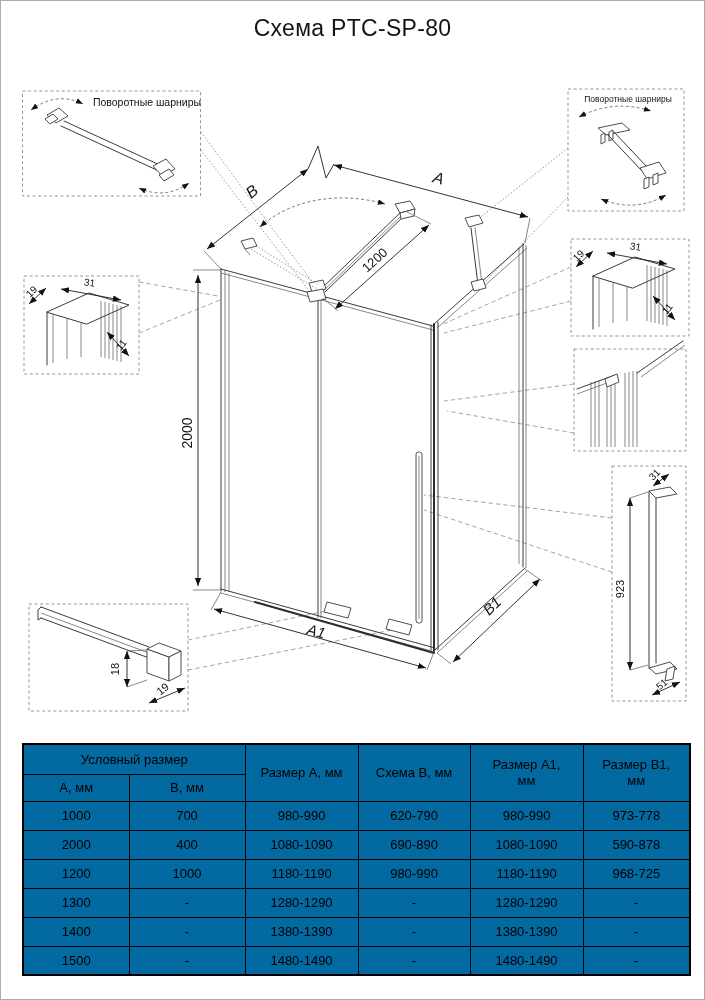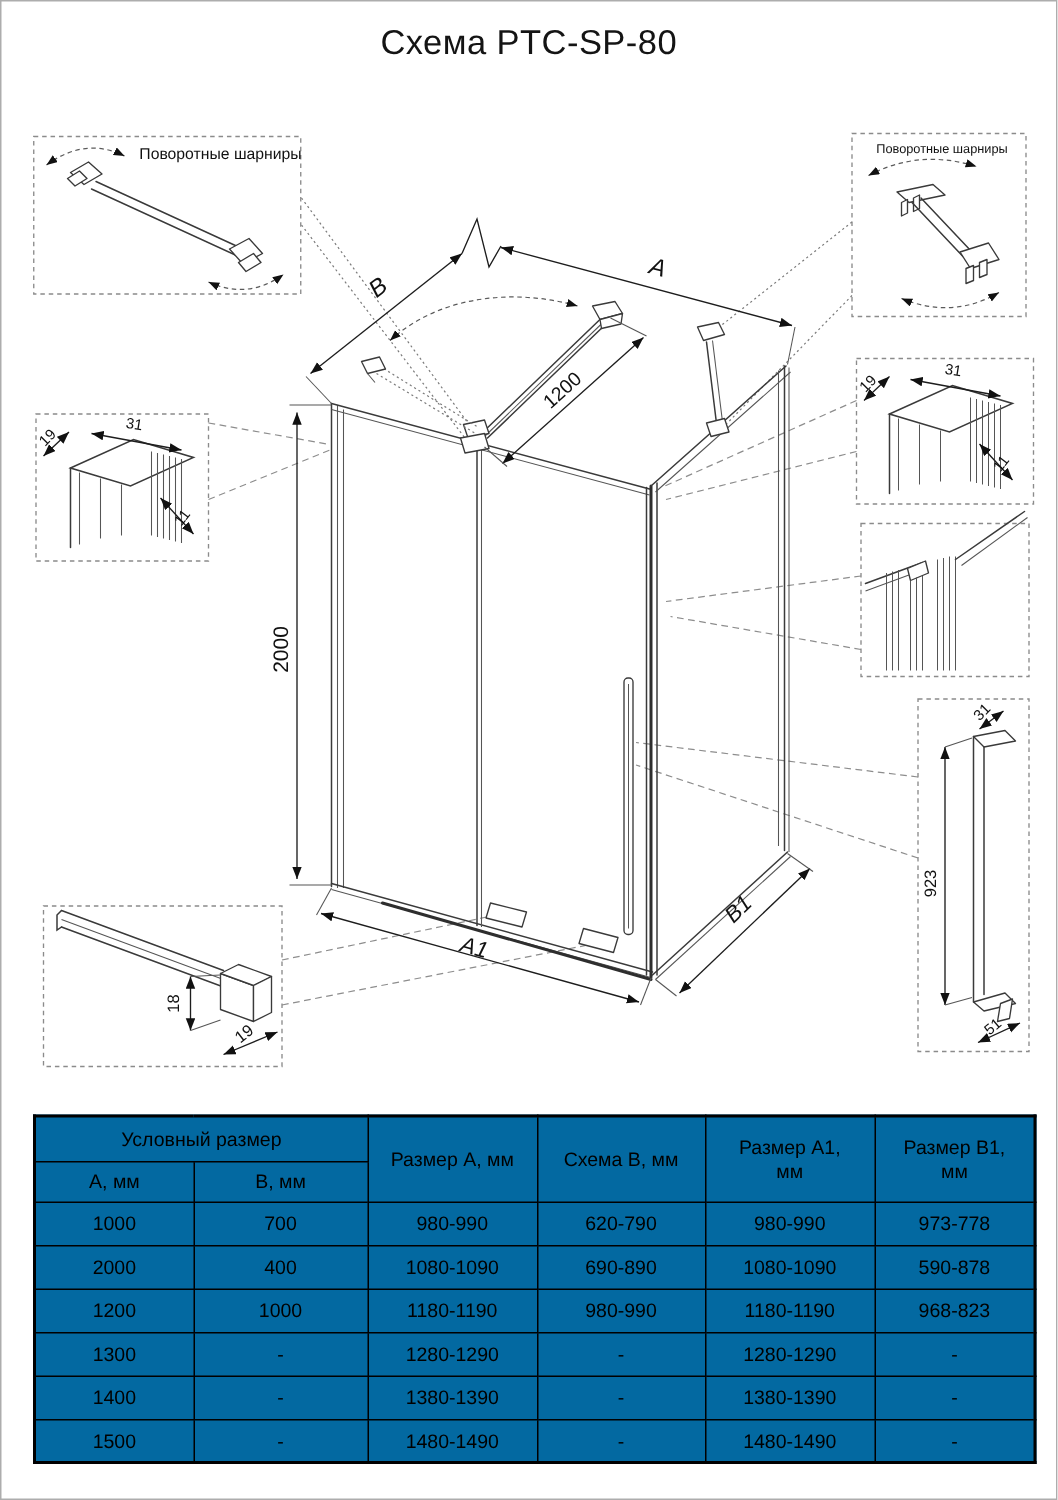--- a/index.html
+++ b/index.html
@@ -339,21 +339,21 @@
         <td>690-890</td>
         <td>1080-1090</td>
         <td>590-878</td>
       </tr>
       <tr class="r">
         <td>1200</td>
         <td>1000</td>
         <td>1180-1190</td>
         <td>980-990</td>
         <td>1180-1190</td>
-        <td>968-823</td>
+        <td>968-725</td>
       </tr>
       <tr class="r">
         <td>1300</td>
         <td>-</td>
         <td>1280-1290</td>
         <td>-</td>
         <td>1280-1290</td>
         <td>-</td>
       </tr>
       <tr class="r">

